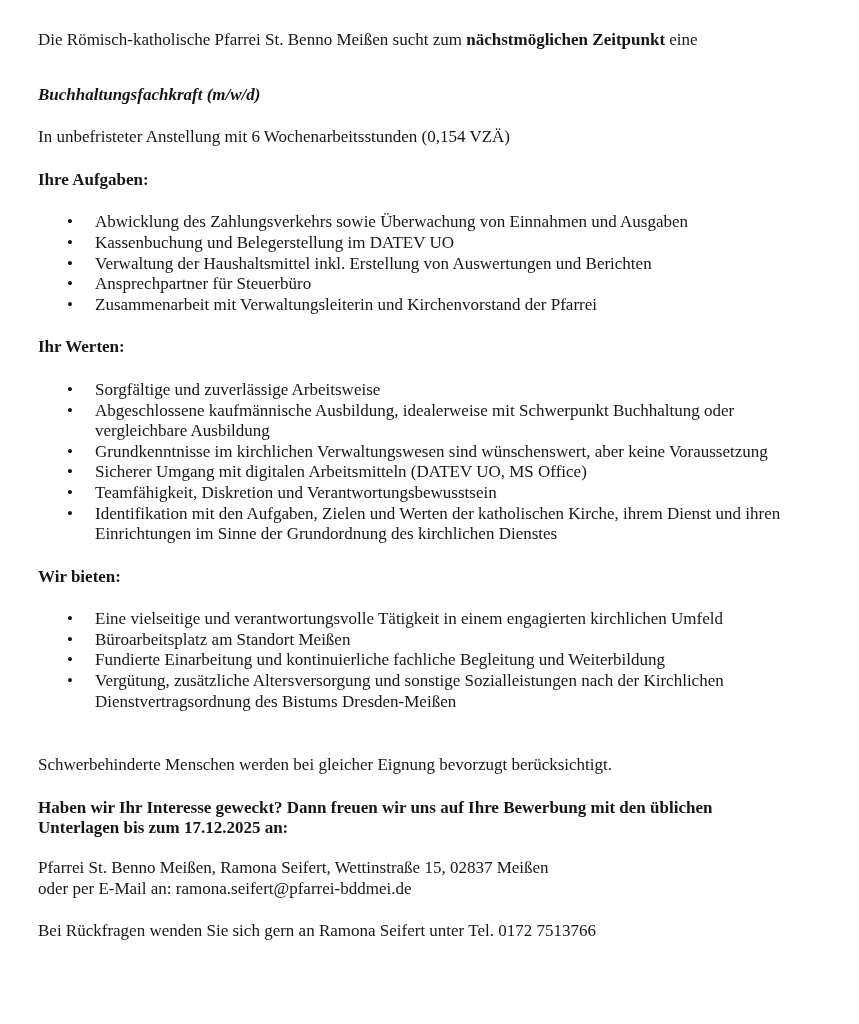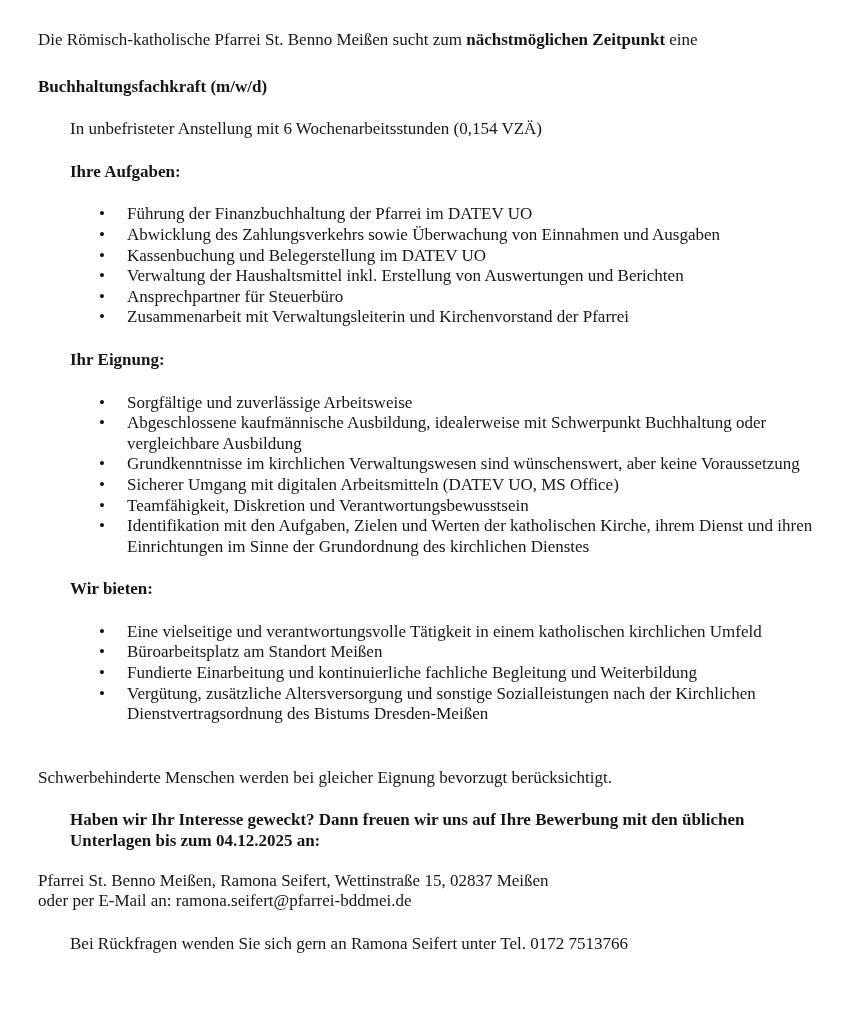--- a/index.html
+++ b/index.html
@@ -15,22 +15,22 @@
     color: #161616;
     padding: 30px 34px 0 38px;
     font-family: "Liberation Serif", "DejaVu Serif", serif;
     font-size: 17px;
     line-height: 20.6px;
     overflow: hidden;
   }
   p, ul { margin: 0; padding: 0; }
   .b { font-weight: bold; }
   .pre { white-space: pre-line; }
-  .gap { margin-top: 22px; margin-left: 32px; }        
-  .gap-title { margin-top: 26px; }  
+  .gap { margin-top: 22px; }        
+  .gap-title { margin-top: 34px; font-style: italic; }  
   .gap-lg { margin-top: 43px; }     
   .gap-sm { margin-top: 19px; }     
   ul { list-style: none; }
   li {
     position: relative;
     padding-left: 57px;
     white-space: pre-line;
   }
   li::before {
     content: "\2022";
@@ -46,55 +46,54 @@
 
   <p><span>Die Römisch-katholische Pfarrei St. Benno Meißen sucht zum </span><span class="b">nächstmöglichen Zeitpunkt</span><span> eine</span></p>
 
   <p class="b gap-title">Buchhaltungsfachkraft (m/w/d)</p>
 
   <p class="gap">In unbefristeter Anstellung mit 6 Wochenarbeitsstunden (0,154 VZÄ)</p>
 
   <p class="b gap">Ihre Aufgaben:</p>
 
   <ul class="gap">
-    <li>Führung der Finanzbuchhaltung der Pfarrei im DATEV UO</li>
     <li>Abwicklung des Zahlungsverkehrs sowie Überwachung von Einnahmen und Ausgaben</li>
     <li>Kassenbuchung und Belegerstellung im DATEV UO</li>
     <li>Verwaltung der Haushaltsmittel inkl. Erstellung von Auswertungen und Berichten</li>
     <li>Ansprechpartner für Steuerbüro</li>
     <li>Zusammenarbeit mit Verwaltungsleiterin und Kirchenvorstand der Pfarrei</li>
   </ul>
 
-  <p class="b gap">Ihr Eignung:</p>
+  <p class="b gap">Ihr Werten:</p>
 
   <ul class="gap">
     <li>Sorgfältige und zuverlässige Arbeitsweise</li>
     <li>Abgeschlossene kaufmännische Ausbildung, idealerweise mit Schwerpunkt Buchhaltung oder
 vergleichbare Ausbildung</li>
     <li>Grundkenntnisse im kirchlichen Verwaltungswesen sind wünschenswert, aber keine Voraussetzung</li>
     <li>Sicherer Umgang mit digitalen Arbeitsmitteln (DATEV UO, MS Office)</li>
     <li>Teamfähigkeit, Diskretion und Verantwortungsbewusstsein</li>
     <li>Identifikation mit den Aufgaben, Zielen und Werten der katholischen Kirche, ihrem Dienst und ihren
 Einrichtungen im Sinne der Grundordnung des kirchlichen Dienstes</li>
   </ul>
 
   <p class="b gap">Wir bieten:</p>
 
   <ul class="gap">
-    <li>Eine vielseitige und verantwortungsvolle Tätigkeit in einem katholischen kirchlichen Umfeld</li>
+    <li>Eine vielseitige und verantwortungsvolle Tätigkeit in einem engagierten kirchlichen Umfeld</li>
     <li>Büroarbeitsplatz am Standort Meißen</li>
     <li>Fundierte Einarbeitung und kontinuierliche fachliche Begleitung und Weiterbildung</li>
     <li>Vergütung, zusätzliche Altersversorgung und sonstige Sozialleistungen nach der Kirchlichen
 Dienstvertragsordnung des Bistums Dresden-Meißen</li>
   </ul>
 
   <p class="gap-lg">Schwerbehinderte Menschen werden bei gleicher Eignung bevorzugt berücksichtigt.</p>
 
   <p class="b gap pre">Haben wir Ihr Interesse geweckt? Dann freuen wir uns auf Ihre Bewerbung mit den üblichen
-Unterlagen bis zum 04.12.2025 an:</p>
+Unterlagen bis zum 17.12.2025 an:</p>
 
   <div class="gap-sm">
     <p>Pfarrei St. Benno Meißen, Ramona Seifert, Wettinstraße 15, 02837 Meißen</p>
     <p><span>oder per E-Mail an: </span><span>ramona.seifert@pfarrei-bddmei.de</span></p>
   </div>
 
   <p class="gap">Bei Rückfragen wenden Sie sich gern an Ramona Seifert unter Tel. 0172 7513766</p>
 
 </div>
 

